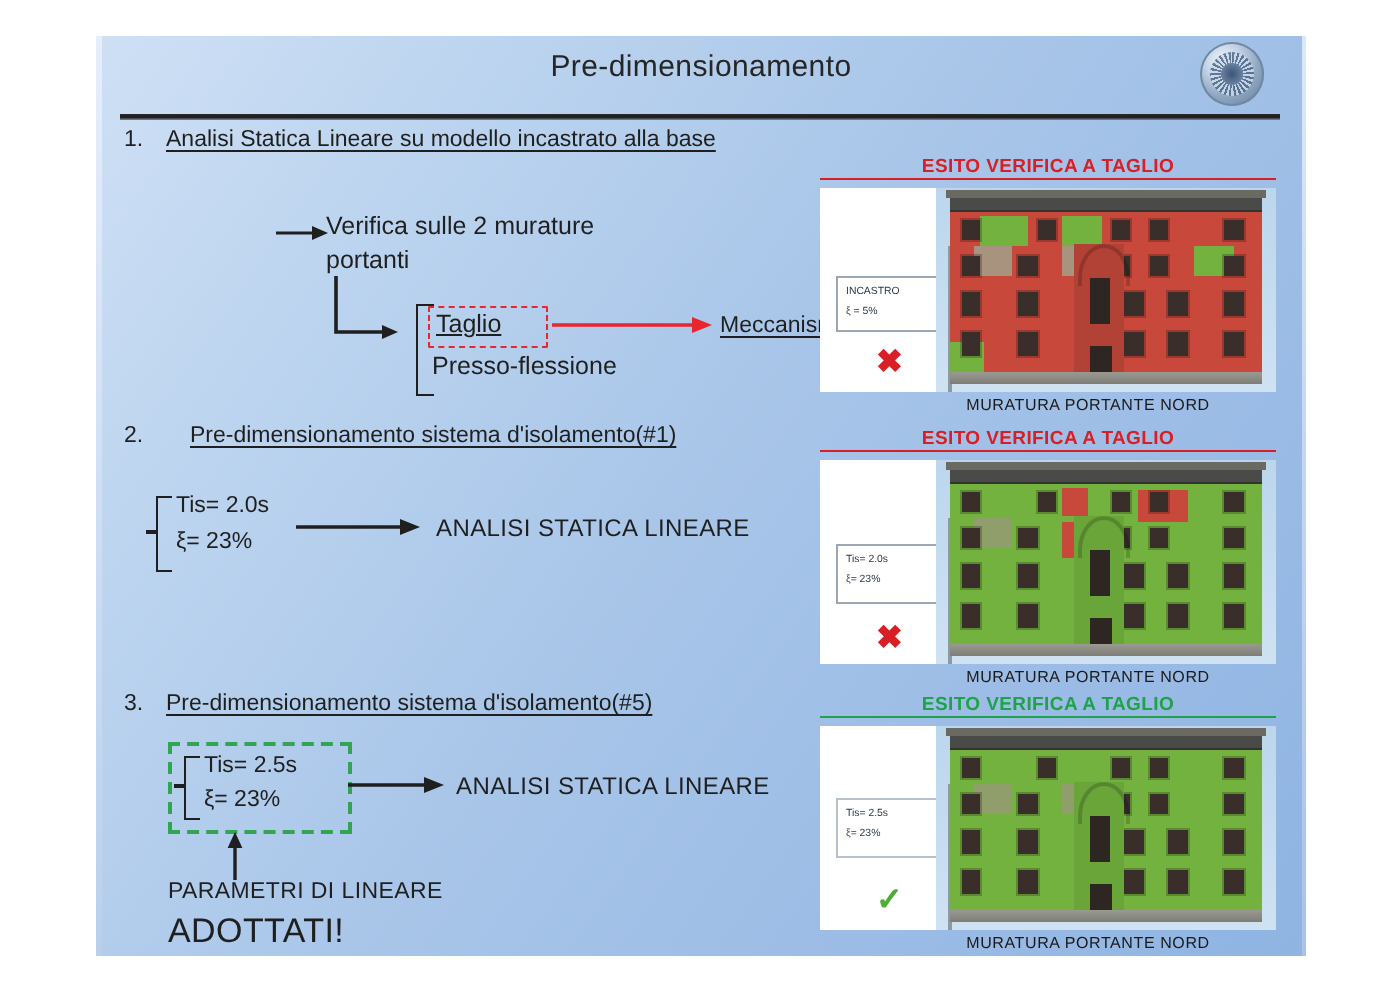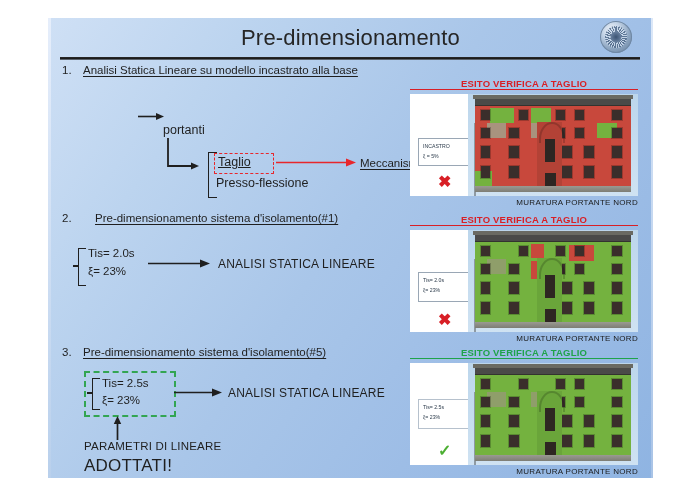--- a/index.html
+++ b/index.html
@@ -18,21 +18,21 @@
     overflow:hidden;
   }
   .slide-edge-l{position:absolute;left:0;top:0;width:3px;height:100%;
     background:linear-gradient(180deg,#e6eefb,#b9d0ec);}
   .slide-edge-r{position:absolute;right:0;top:0;width:2px;height:100%;
     background:linear-gradient(180deg,#dce8f8,#a8c3e6);}
 
   
   .title{
     position:absolute;left:0;top:7px;width:605px;text-align:center;
-    font-size:22px;color:#262626;letter-spacing:.2px;font-weight:400;
+    font-size:15px;color:#262626;letter-spacing:.2px;font-weight:400;
   }
   .title-rule{
     position:absolute;left:12px;top:39px;width:580px;height:3px;
     background:linear-gradient(180deg,#2b2b2b 0%,#1a1a1a 55%,#7e8a99 100%);
   }
   .logo{
     position:absolute;left:552px;top:3px;width:32px;height:32px;border-radius:50%;
     background:
       radial-gradient(circle at 36% 30%, #f2f6fb 0%, #c3d3e6 30%, #8fa7c2 58%, #5d7795 100%);
     box-shadow:inset 0 0 0 1px #6f88a5;
@@ -113,21 +113,21 @@
   .infobox{
     position:absolute;border:1px solid #9aa7b5;background:#fff;
     font-size:5.2px;color:#2b3a4a;line-height:1.9;padding:3px 4px;
     box-sizing:border-box;white-space:nowrap;
   }
   .verdict{position:absolute;font-weight:700;}
   .verdict.x{color:#d81f26;font-size:16px;line-height:1;}
   .verdict.ok{color:#4caf32;font-size:16px;line-height:1;}
 
   .caption{
-    position:absolute;width:100%;text-align:right;
+    position:absolute;width:100%;text-align:center;
     font-size:8px;color:#1a1a1a;letter-spacing:.3px;
   }
 
   
   .bldg{position:absolute;overflow:hidden;background:#b9d3ea;}
   .sky{position:absolute;inset:0;background:linear-gradient(180deg,#bcd6ec 0%,#cfe2f2 100%);}
   .facade{position:absolute;left:4%;top:10%;width:92%;height:86%;}
   .wall{position:absolute;inset:0;}
   .wall.red{background:#c8483c;}
   .wall.green{background:#74b23f;}
@@ -158,20 +158,21 @@
       <div class="seal-core"></div>
     </div>
 
     <div class="item-num" style="left:14px;top:46px;">1.</div>
     <div class="item-head" style="left:35px;top:46px;">Analisi Statica Lineare su modello incastrato alla base</div>
 
     <svg class="s1-arrow" viewBox="0 0 26 11">
       <line x1="0" y1="5.5" x2="20" y2="5.5" stroke="#1f1f1f" stroke-width="1.6"></line>
       <polygon points="26,5.5 18,2 18,9" fill="#1f1f1f"></polygon>
     </svg>
+    <div class="s1-line1">Verifica sulle 2 murature</div>
     <div class="s1-line2">portanti</div>
 
     <svg class="elbow" viewBox="0 0 34 34">
       <path d="M2,0 L2,28 L26,28" fill="none" stroke="#1f1f1f" stroke-width="1.8"></path>
       <polygon points="33,28 25,24.5 25,31.5" fill="#1f1f1f"></polygon>
     </svg>
 
     <div class="brace"></div>
     <div class="taglio-box"></div>
     <div class="taglio-txt">Taglio</div>

